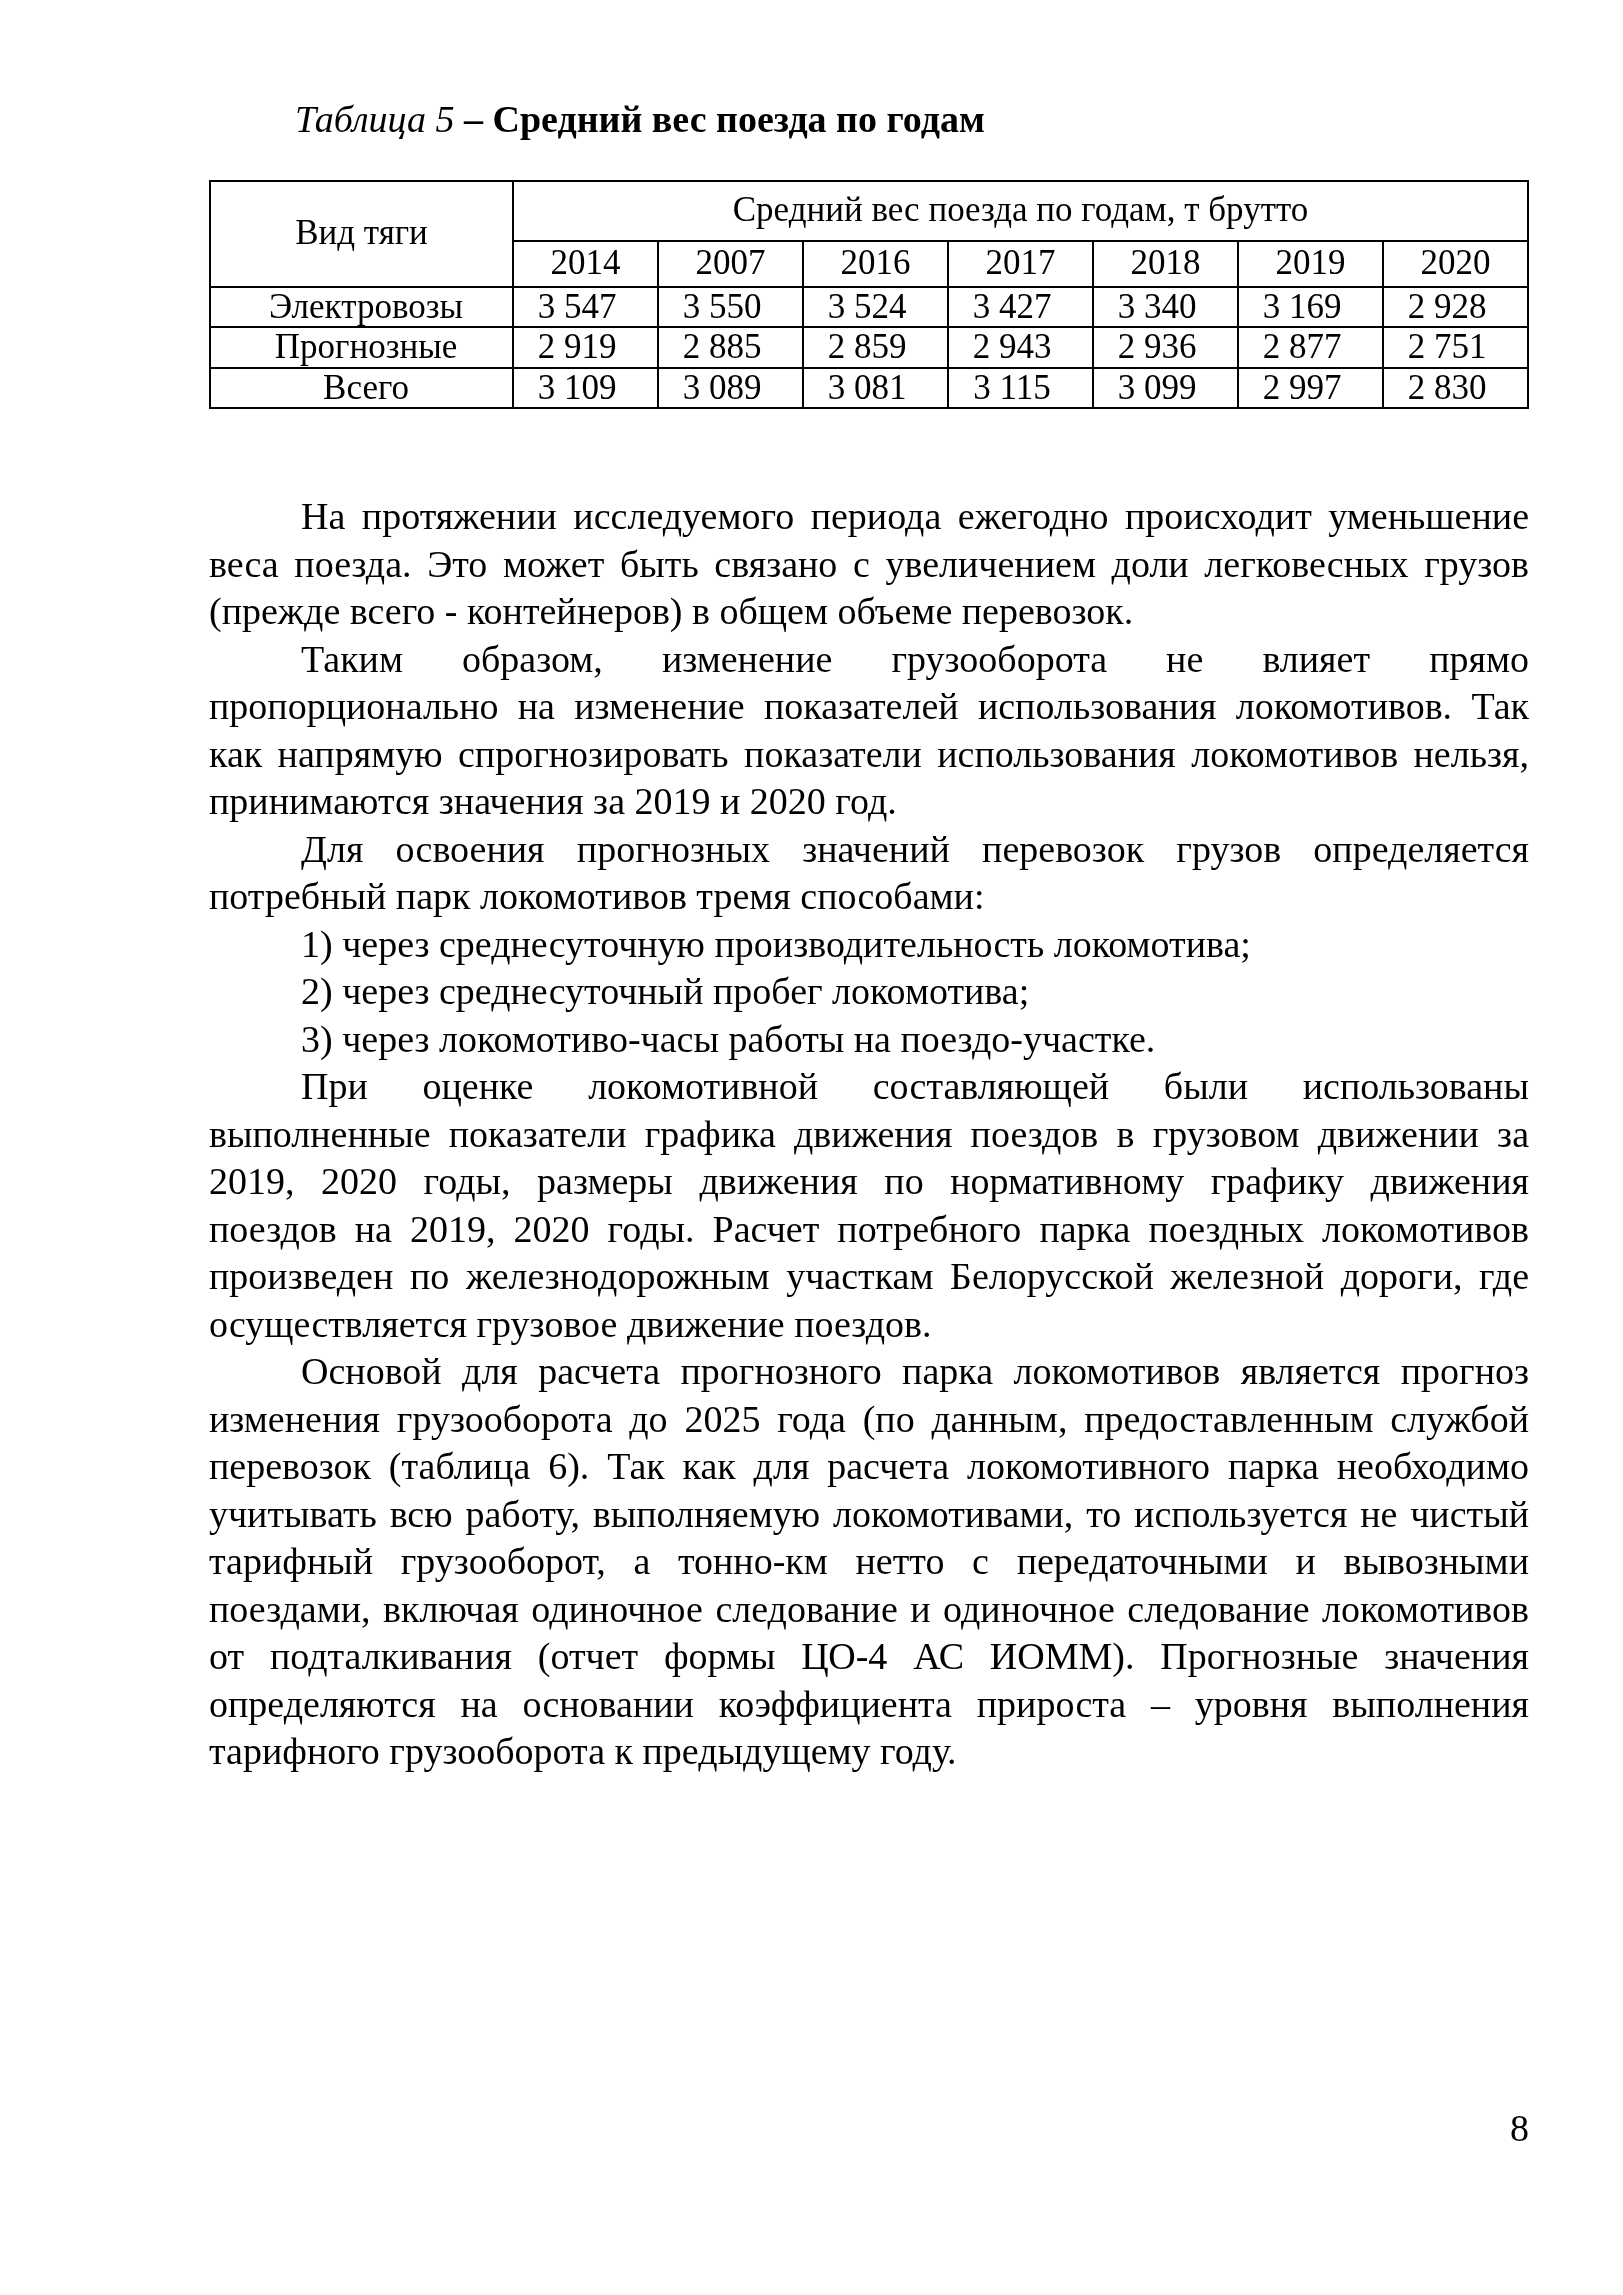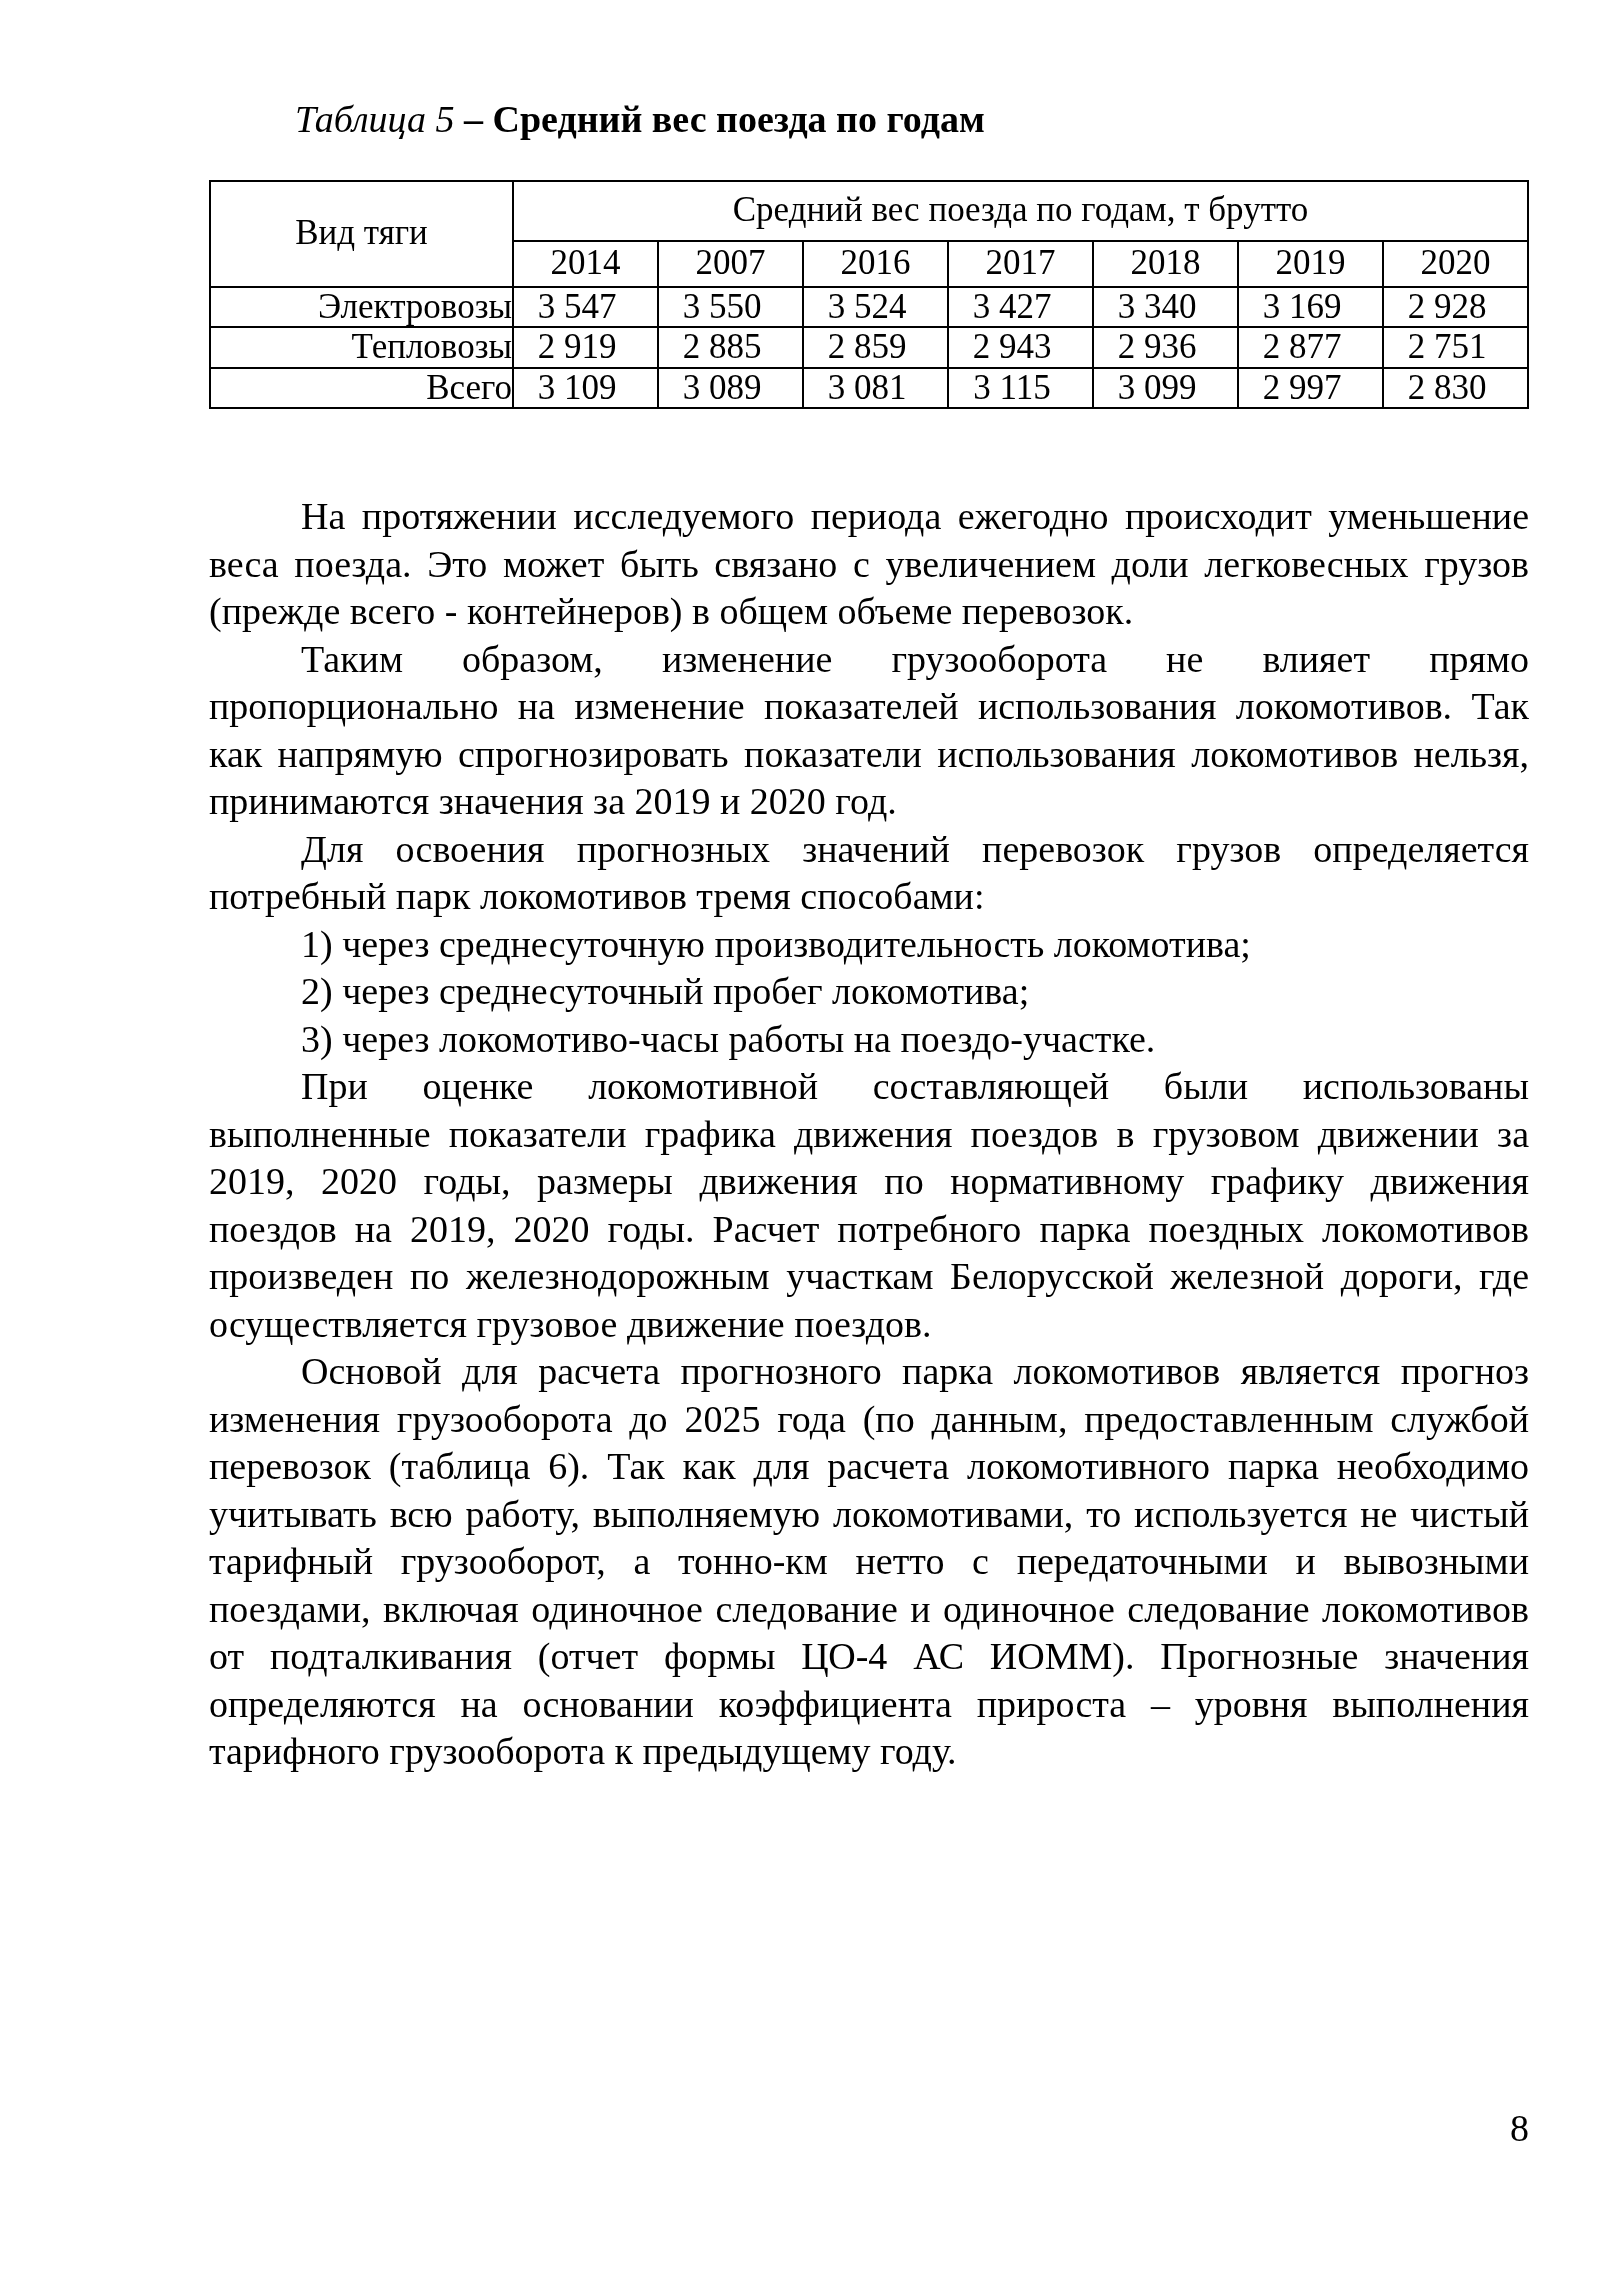--- a/index.html
+++ b/index.html
@@ -40,21 +40,21 @@
   .data-table th, .data-table td {
     border: 2px solid #000;
     font-weight: normal;
     padding: 0;
     line-height: 1.1;
   }
   col.c-label { width: 303px; }
   th.group-h { text-align: center; height: 60px; }
   th.year-h  { text-align: center; height: 46px; }
   th.vid-h   { text-align: center; }
-  td.row-label { text-align: right; padding-left: 9px; height: 38px; }
+  td.row-label { text-align: center; padding-left: 9px; height: 38px; }
   td.val { text-align: center; padding-right: 17px; }
   
   .body-text p {
     margin: 0;
     font-size: 38px;
     line-height: 1.25;
     text-align: justify;
     text-indent: 92px;
   }
   p.p-first { margin-top: 84px; }
@@ -107,21 +107,21 @@
         <td class="row-label">Электровозы</td>
         <td class="val">3 547</td>
         <td class="val">3 550</td>
         <td class="val">3 524</td>
         <td class="val">3 427</td>
         <td class="val">3 340</td>
         <td class="val">3 169</td>
         <td class="val">2 928</td>
       </tr>
       <tr>
-        <td class="row-label">Тепловозы</td>
+        <td class="row-label">Прогнозные</td>
         <td class="val">2 919</td>
         <td class="val">2 885</td>
         <td class="val">2 859</td>
         <td class="val">2 943</td>
         <td class="val">2 936</td>
         <td class="val">2 877</td>
         <td class="val">2 751</td>
       </tr>
       <tr>
         <td class="row-label">Всего</td>

